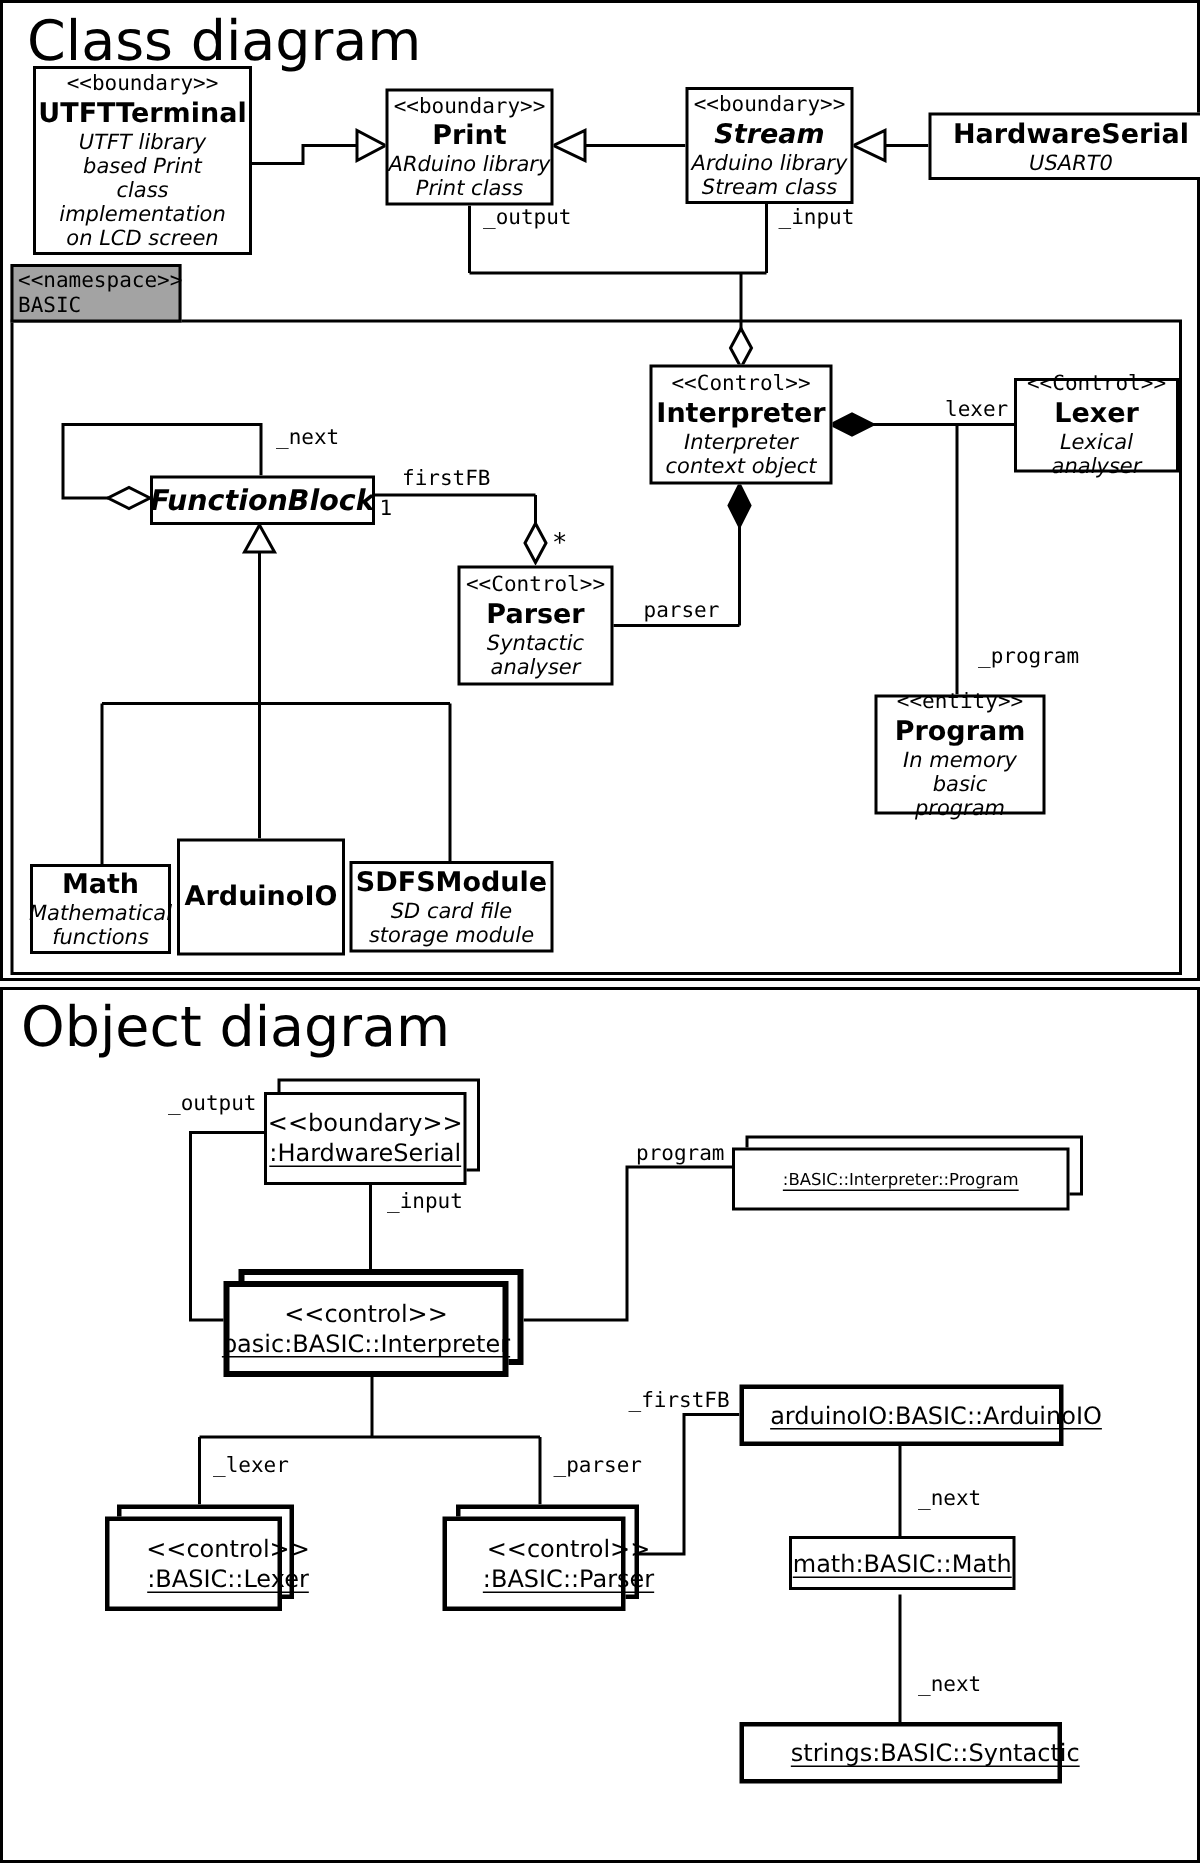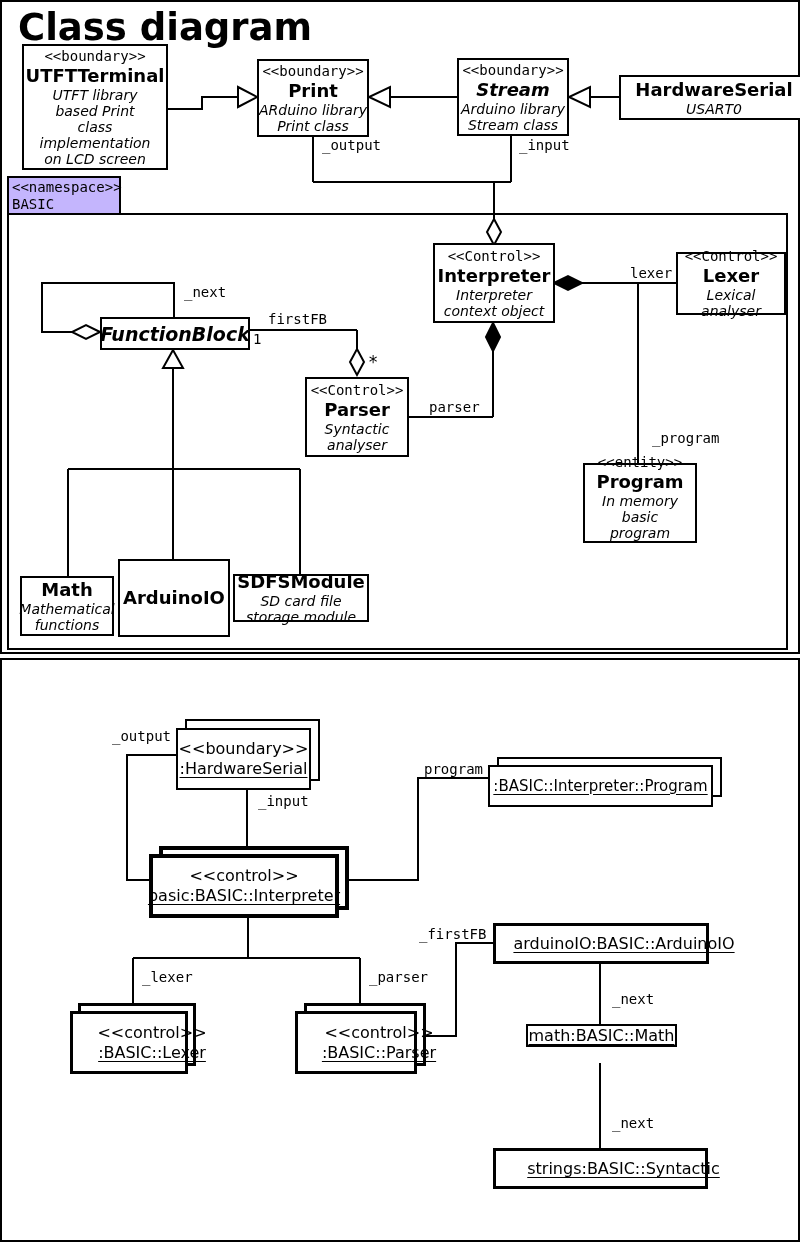--- a/index.html
+++ b/index.html
@@ -1,37 +1,37 @@
 <!DOCTYPE html>
 <html><head>
 <meta charset="utf-8">
 <style>
   html,body{margin:0;padding:0;background:#fff;}
   #screen{position:relative;width:800px;height:1242px;background:#fff;overflow:hidden;
           font-family:"DejaVu Sans",sans-serif;color:#000;}
   .section{position:absolute;left:0;width:800px;background:#fff;border:2px solid #000;box-sizing:border-box;}
-  .title{position:absolute;font-weight:bold;font-size:37px;letter-spacing:0px;white-space:nowrap;text-align:right;}
+  .title{position:absolute;font-weight:normal;font-size:37px;letter-spacing:0px;white-space:nowrap;text-align:right;}
   .wires{position:absolute;left:0;top:0;z-index:1;}
   .box{position:absolute;background:#fff;border:2px solid #000;box-sizing:border-box;
        display:flex;flex-direction:column;justify-content:center;align-items:center;
        text-align:center;z-index:2;}
   .shadow{position:absolute;background:#fff;border:2px solid #000;box-sizing:border-box;z-index:2;}
   .stereo{font-family:"DejaVu Sans Mono",monospace;font-size:14px;line-height:17px;white-space:nowrap;}
   .cname{font-weight:bold;font-size:18px;line-height:22px;white-space:nowrap;}
   .abstract{font-style:italic;}
   .desc{font-style:italic;font-size:14px;line-height:16px;white-space:pre-line;}
   .mlabel{position:absolute;font-family:"DejaVu Sans Mono",monospace;font-size:14px;
           line-height:16px;white-space:nowrap;z-index:3;}
-  .nstab{position:absolute;background:#c4b5fd;border:2px solid #000;box-sizing:border-box;
+  .nstab{position:absolute;background:#a3a3a3;border:2px solid #000;box-sizing:border-box;
          z-index:2;padding:1px 0 0 3px;text-align:left;}
   .nsbody{position:absolute;background:#fff;border:2px solid #000;box-sizing:border-box;z-index:0;}
   .ostereo{font-size:16px;line-height:19px;white-space:nowrap;}
   .oname{font-size:16px;line-height:21px;white-space:nowrap;text-decoration:underline;
          text-underline-offset:3px;}
-  .small{font-size:15px;}
+  .small{font-size:11px;}
   .b3{border-width:3px;padding-left:46px;}
   .b4{border-width:4px;}
 </style>
 </head>
 <body>
 
 <div id="screen">
 
   <div class="section" style="top:0;height:654px;">
 
@@ -136,56 +136,57 @@
       <div class="cname abstract" style="font-size:19px;">FunctionBlock</div>
     </div>
 
     <div class="box" style="left:303px;top:375px;width:104px;height:80px;">
       <div class="stereo">&lt;&lt;Control&gt;&gt;</div>
       <div class="cname">Parser</div>
       <div class="desc">Syntactic
 analyser</div>
     </div>
 
-    <div class="box" style="left:581px;top:461px;width:114px;height:80px;justify-content:flex-end;">
+    <div class="box" style="left:581px;top:461px;width:114px;height:80px;">
       <div class="stereo">&lt;&lt;entity&gt;&gt;</div>
       <div class="cname">Program</div>
       <div class="desc">In memory basic
 program</div>
     </div>
 
     <div class="box" style="left:18px;top:574px;width:94px;height:60px;">
       <div class="cname">Math</div>
       <div class="desc">Mathematical
 functions</div>
     </div>
 
     <div class="box" style="left:116px;top:557px;width:112px;height:78px;">
       <div class="cname">ArduinoIO</div>
     </div>
 
-    <div class="box" style="left:231px;top:572px;width:136px;height:48px;">
+    <div class="box" style="left:231px;top:572px;width:136px;height:61px;">
       <div class="cname">SDFSModule</div>
       <div class="desc">SD card file
 storage module</div>
     </div>
 
     <div class="mlabel" style="left:320px;top:135px;">_output</div>
     <div class="mlabel" style="left:517px;top:135px;">_input</div>
     <div class="mlabel" style="left:628px;top:263px;">lexer</div>
     <div class="mlabel" style="left:650px;top:428px;">_program</div>
     <div class="mlabel" style="left:427px;top:397px;">parser</div>
     <div class="mlabel" style="left:266px;top:309px;">firstFB</div>
     <div class="mlabel" style="left:251px;top:329px;">1</div>
     <div class="mlabel" style="left:366px;top:352px;font-size:17px;">*</div>
     <div class="mlabel" style="left:182px;top:282px;">_next</div>
   </div>
 
   <div class="section" style="top:658px;height:584px;">
 
+    <div class="title" style="left:12px;top:3px;">Object diagram</div>
 
     <svg class="wires" width="796" height="580">
       <g stroke="#000" stroke-width="2" fill="none">
 
         <polyline points="176,95 125,95 125,220 149,220"></polyline>
 
         <line x1="245" y1="130" x2="245" y2="186"></line>
 
         <polyline points="347,220 416,220 416,118 486,118"></polyline>
 
@@ -227,21 +228,21 @@
     <div class="shadow b3" style="left:302px;top:343px;width:122px;height:63px;"></div>
     <div class="box b3" style="left:293px;top:351px;width:122px;height:63px;">
       <div class="ostereo">&lt;&lt;control&gt;&gt;</div>
       <div class="oname">:BASIC::Parser</div>
     </div>
 
     <div class="box b3" style="left:491px;top:263px;width:216px;height:41px;">
       <div class="oname">arduinoIO:BASIC::ArduinoIO</div>
     </div>
 
-    <div class="box" style="left:524px;top:364px;width:151px;height:23px;">
+    <div class="box" style="left:524px;top:364px;width:151px;height:36px;">
       <div class="oname">math:BASIC::Math</div>
     </div>
 
     <div class="box b3" style="left:491px;top:488px;width:215px;height:41px;">
       <div class="oname">strings:BASIC::Syntactic</div>
     </div>
 
     <div class="mlabel" style="left:110px;top:68px;">_output</div>
     <div class="mlabel" style="left:256px;top:133px;">_input</div>
     <div class="mlabel" style="left:422px;top:101px;">program</div>

